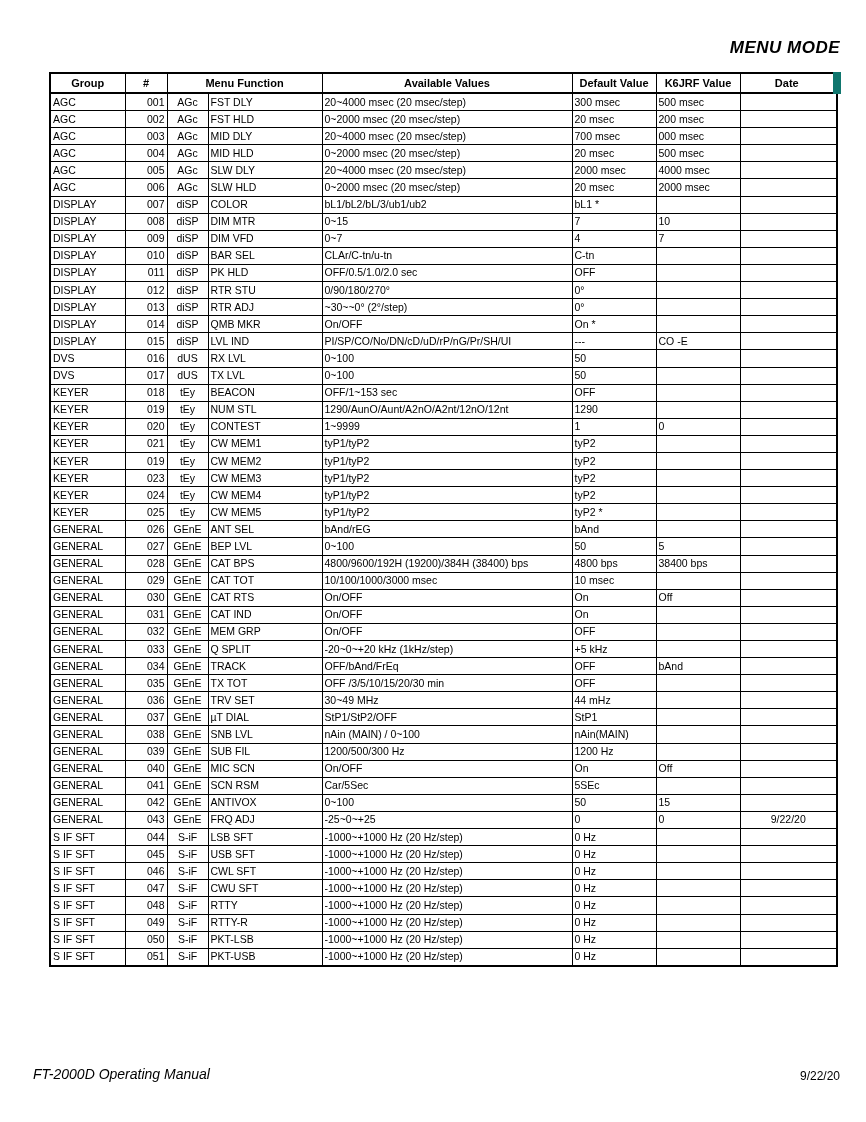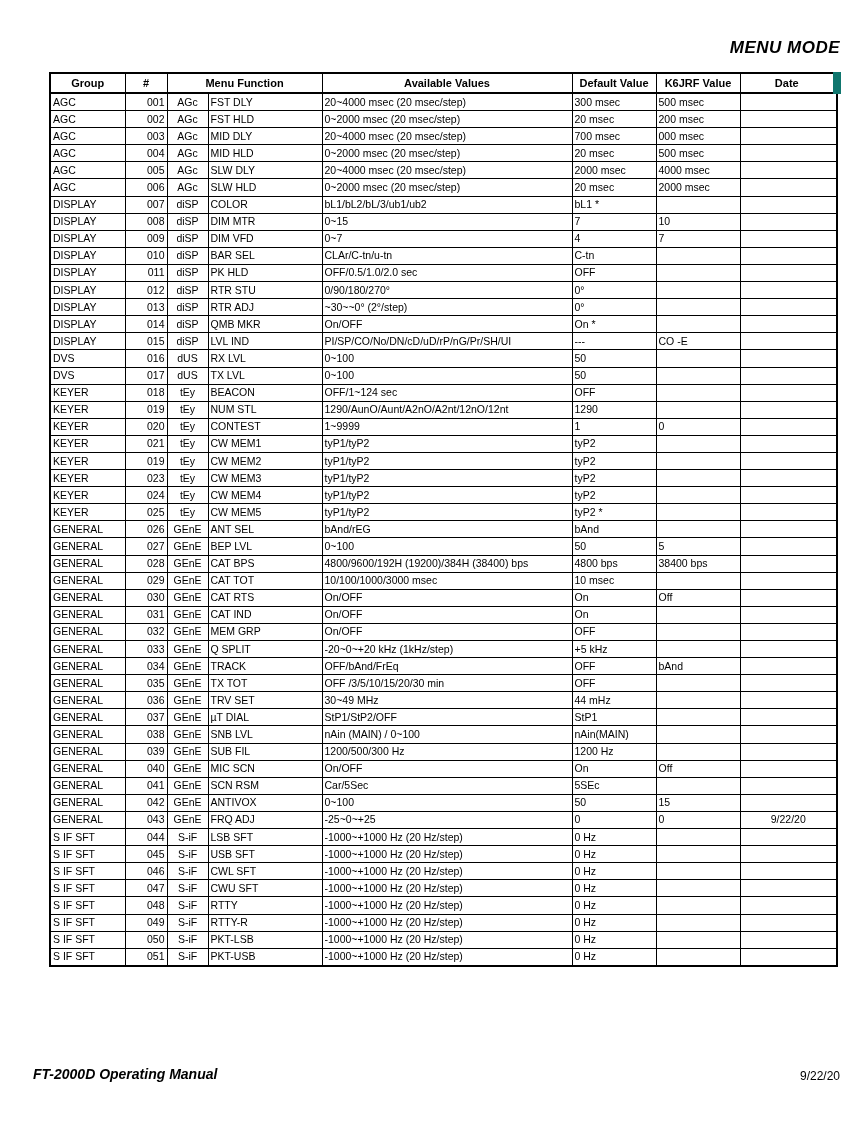--- a/index.html
+++ b/index.html
@@ -85,21 +85,21 @@
     position: absolute;
     left: 33px;
     right: 26px;
     top: 1066px;
     height: 22px;
   }
   .footer-left {
     position: absolute;
     left: 0; top: 0;
     font-size: 14px;
-    font-weight: bold;
+    font-weight: normal;
     font-style: italic;
   }
   .footer-right {
     position: absolute;
     right: 0; top: 3px;
     font-size: 12px;
   }
 </style>
 </head>
 <body>
@@ -300,21 +300,21 @@
             <td class="c-avail">0~100</td>
             <td class="c-default">50</td>
             <td class="c-k6jrf"></td>
             <td class="c-date last-col"></td>
           </tr>
           <tr>
             <td class="c-group first-col">KEYER</td>
             <td class="c-num">018</td>
             <td class="c-code">tEy</td>
             <td class="c-fn">BEACON</td>
-            <td class="c-avail">OFF/1~124 sec</td>
+            <td class="c-avail">OFF/1~153 sec</td>
             <td class="c-default">OFF</td>
             <td class="c-k6jrf"></td>
             <td class="c-date last-col"></td>
           </tr>
           <tr>
             <td class="c-group first-col">KEYER</td>
             <td class="c-num">019</td>
             <td class="c-code">tEy</td>
             <td class="c-fn">NUM STL</td>
             <td class="c-avail">1290/AunO/Aunt/A2nO/A2nt/12nO/12nt</td>

